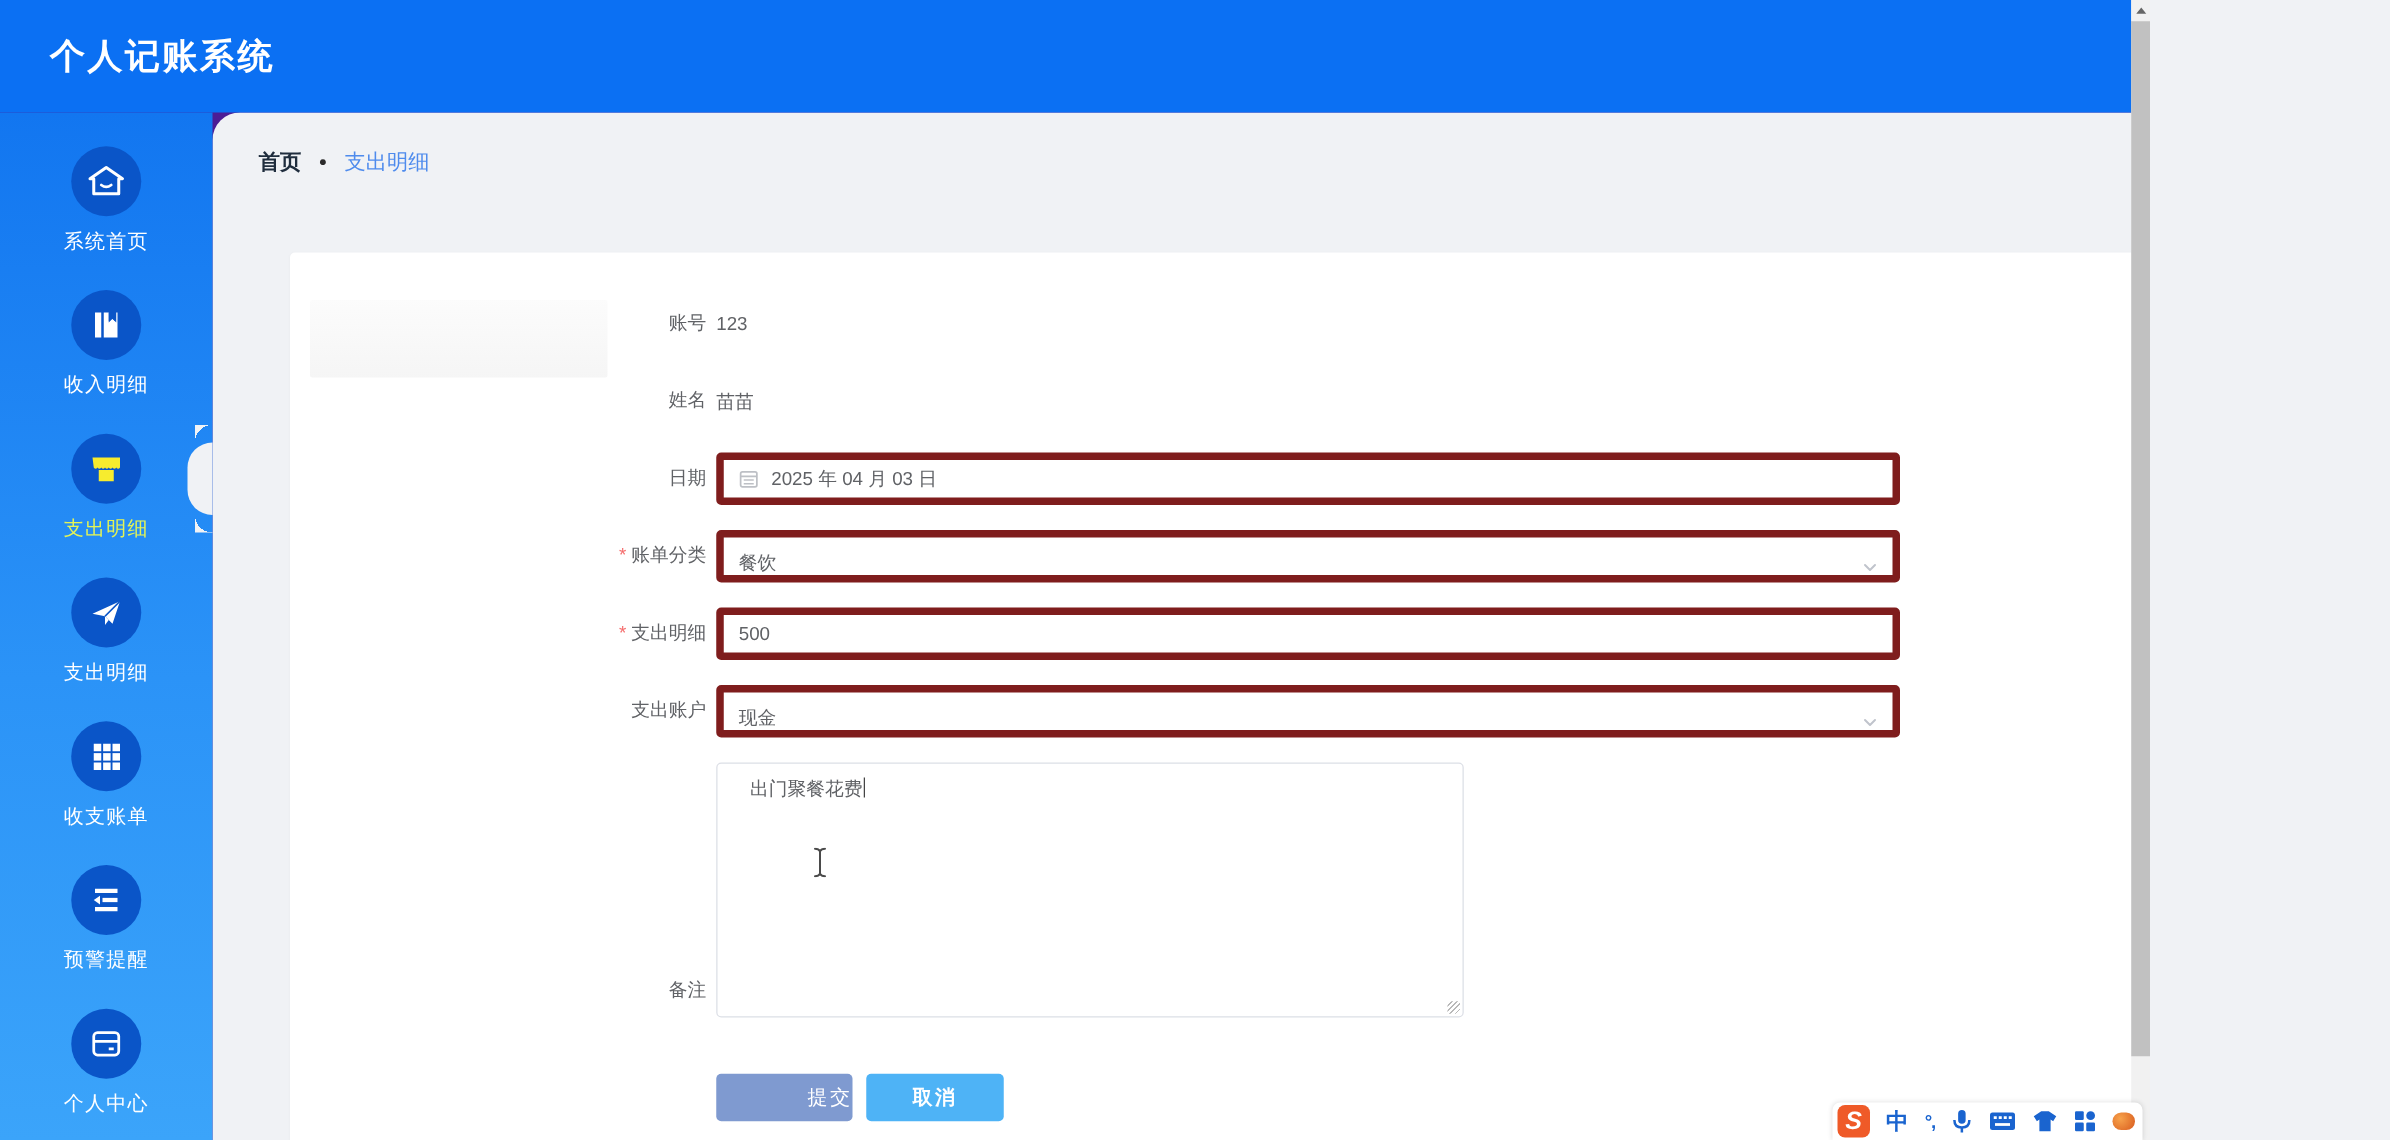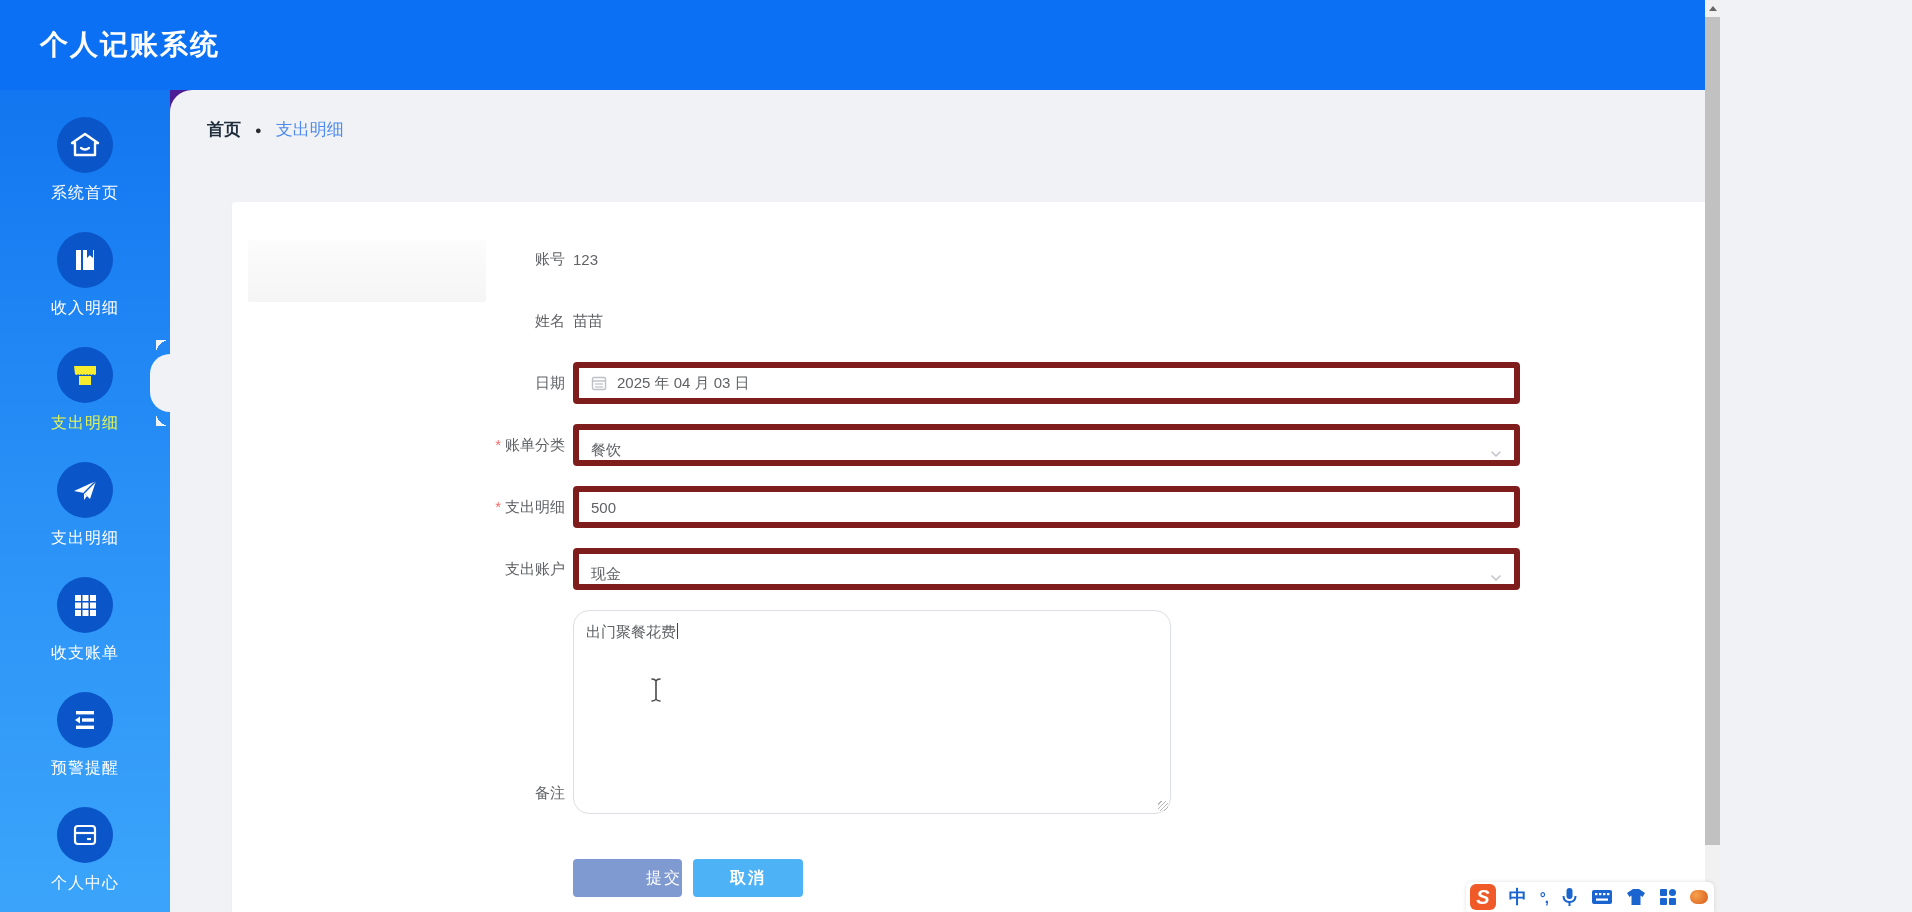--- a/index.html
+++ b/index.html
@@ -40,21 +40,21 @@
   .row { display:flex; align-items:center; height:42px; margin-bottom:20px; }
   .row.textarea-row { height:204px; align-items:flex-end; }
   .row-label { width:333px; text-align:right; font-size:15px; color:#606266; flex:0 0 333px; line-height:42px; white-space:nowrap; }
   .req { color:#f56c6c; margin-right:4px; font-size:15px; }
   .row-value { margin-left:8px; font-size:15px; color:#606266; }
   .field { margin-left:8px; width:947px; height:42px; border:6px solid #7f1d1d; border-radius:4px; background:#fff; display:flex; align-items:center; padding:0 12px; font-size:15px; color:#606266; cursor:text; }
   .field.select { cursor:pointer; justify-content:space-between;align-items:flex-end; }
   .field .val { flex:1; }
   .cal-icon { margin-right:10px; flex:0 0 auto; opacity:.75; }
   .chevron { width:12px; height:12px; flex:0 0 auto; }
-  .textarea { margin-left:8px; width:598px; height:204px; border:1px solid #dcdfe6; border-radius:16px; padding:10px 12px; font-size:15px; color:#606266; position:relative; cursor:text; line-height:22px; }
+  .textarea { margin-left:8px; width:598px; height:204px; border:1px solid #dcdfe6; border-radius:4px; padding:10px 26px; font-size:15px; color:#606266; position:relative; cursor:text; line-height:22px; }
   .caret-bar { display:inline-block; width:1px; height:16px; background:#444; vertical-align:-2px; margin-left:1px; }
   .resize-handle { position:absolute; right:2px; bottom:2px; width:10px; height:10px; background:repeating-linear-gradient(135deg, transparent 0 2px, #b8b8b8 2px 3px); cursor:nwse-resize; }
 
   .btn-row { display:flex; gap:11px; margin-left:341px; margin-top:45px; }
   .btn { height:38px; border:none; border-radius:4px; color:#fff; font-size:16px; cursor:pointer; font-family:inherit; letter-spacing:2px; }
   .btn-submit { width:109px; background:#7f9ad0;text-align:right; }
   .btn-cancel { width:110px; background:#4eb3f6;font-weight:bold; }
 
   
   .ibeam { position:absolute; left:650px; top:678px; z-index:6; }

